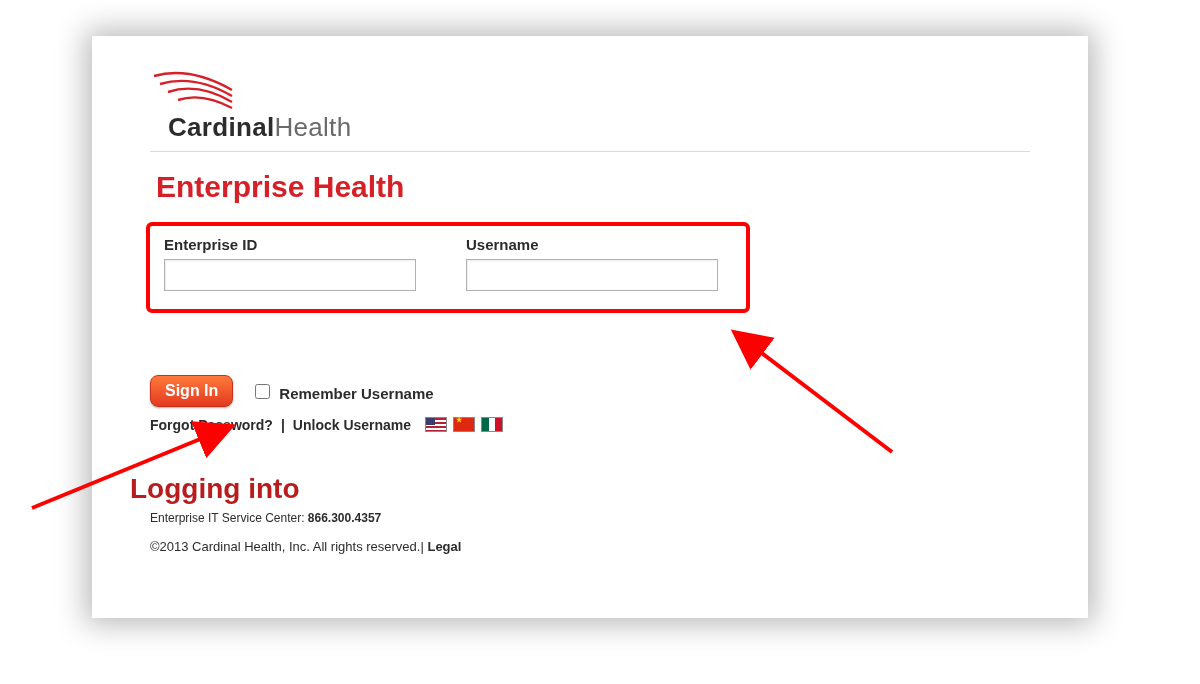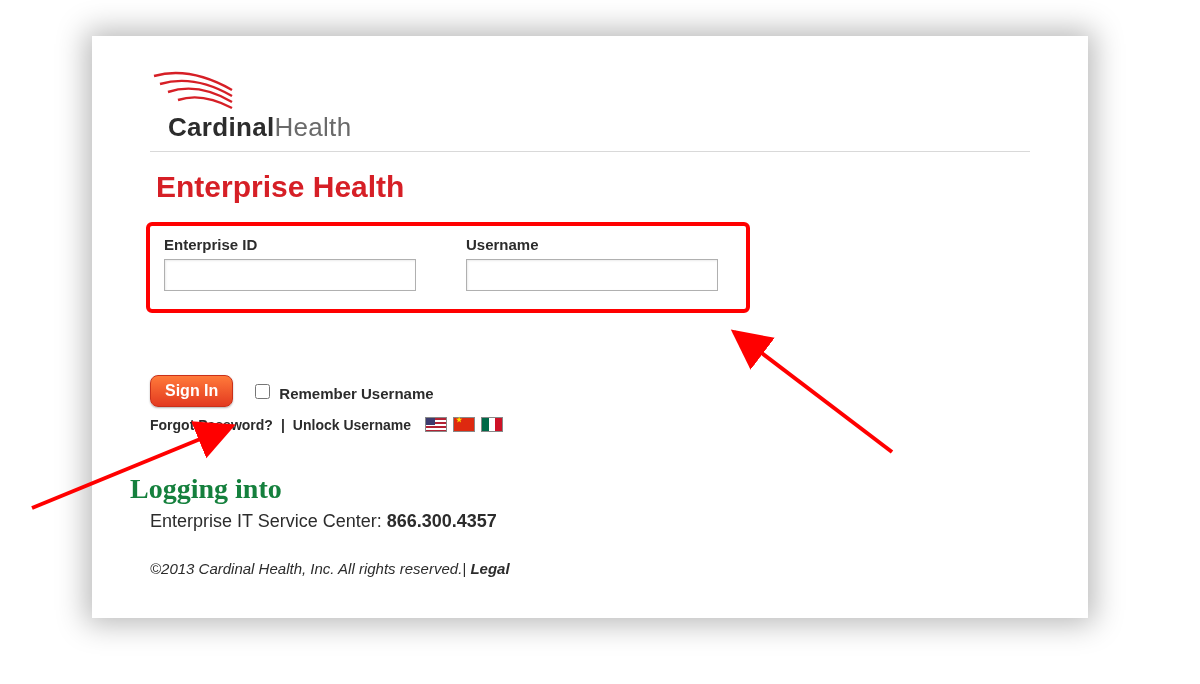--- a/index.html
+++ b/index.html
@@ -13,21 +13,21 @@
   }
   
   .logo{display:flex;flex-direction:column;align-items:flex-start;}
   .logo svg{display:block;}
   .logo-text{font-size:26px;letter-spacing:.3px;margin-top:-2px;margin-left:18px;}
   .logo-text .bold{font-weight:700;color:#2c2c2c;}
   .logo-text .light{font-weight:300;color:#6a6a6a;}
   .hr{border:0;border-top:1px solid #d9d9d9;margin:8px 0 18px 0;}
   
   h1.title{color:#d61f26;font-size:30px;font-weight:700;margin:0 0 18px 6px;}
-  h2.sub{color:#15803d;font-size:28px;font-weight:700;margin:40px 0 6px -20px;font-family:Liberation Serif, serif;}
+  h2.sub{color:#b91c1c;font-size:28px;font-weight:700;margin:40px 0 6px -20px;}
   
   .inputs-outline{
     position:relative;
     border:4px solid #f00;
     border-radius:6px;
     width:568px;
     padding:10px 14px 18px 14px;
     margin-left:-4px;
     display:flex;gap:50px;
   }
@@ -54,23 +54,23 @@
   .sep{color:#2c2c2c;}
   .flags{display:inline-flex;gap:6px;margin-left:6px;}
   .flag{width:20px;height:13px;display:inline-block;border:1px solid #888;}
   .flag.us{background:
      linear-gradient(#b22234 0 15%,#fff 15% 30%,#b22234 30% 45%,#fff 45% 60%,#b22234 60% 75%,#fff 75% 90%,#b22234 90% 100%);position:relative;}
   .flag.us::before{content:"";position:absolute;left:0;top:0;width:9px;height:7px;background:#3c3b6e;}
   .flag.cn{background:#de2910;position:relative;}
   .flag.cn::before{content:"★";position:absolute;left:2px;top:-2px;font-size:7px;color:#ffde00;}
   .flag.mx{background:linear-gradient(90deg,#006847 0 33%,#fff 33% 66%,#ce1126 66% 100%);}
   
-  .svc{font-size:18px;color:#2c2c2c;margin:4px 0 0 0;}
+  .svc{font-size:12px;color:#2c2c2c;margin:4px 0 0 0;}
   .svc .num{font-weight:700;}
-  .copy{font-size:15px;color:#2c2c2c;margin-top:28px;font-style:italic;}
+  .copy{font-size:13px;color:#2c2c2c;margin-top:14px;}
   .copy a{color:#2c2c2c;font-weight:700;text-decoration:none;}
   
   .arrow{position:absolute;pointer-events:none;}
 </style>
 </head>
 <body>
 
 <div class="stage">
   <div class="card">
 

